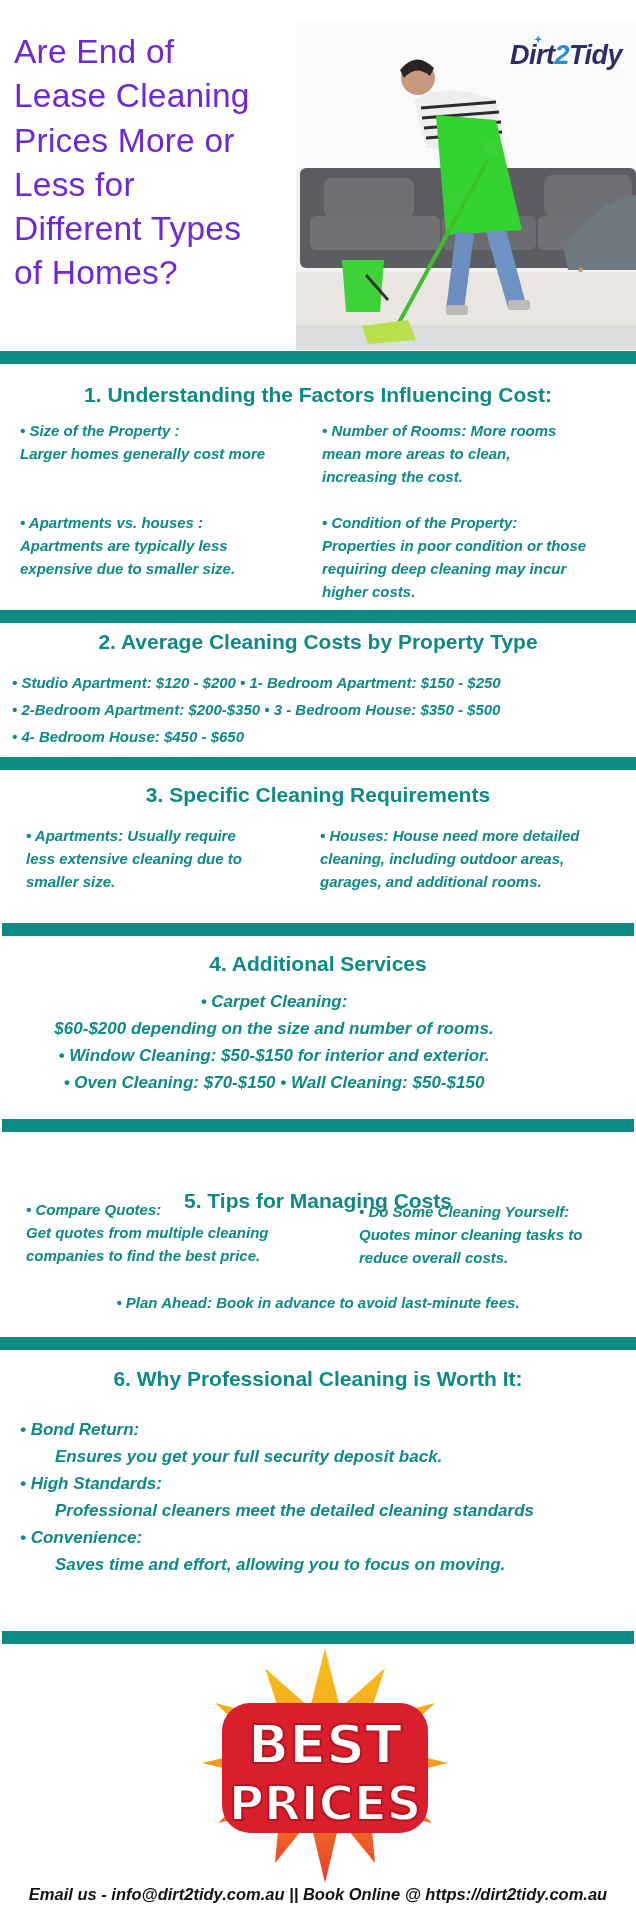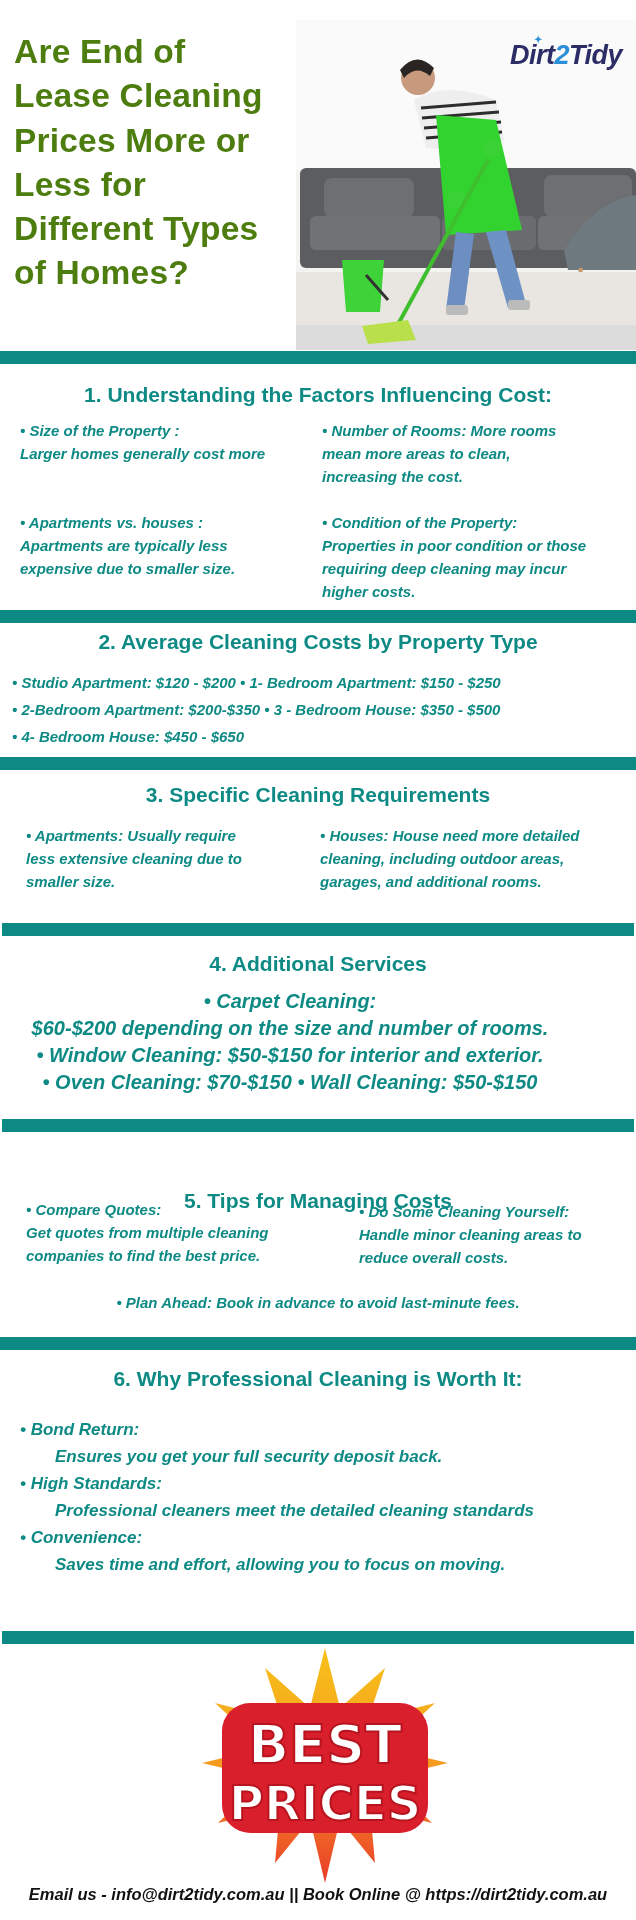--- a/index.html
+++ b/index.html
@@ -3,21 +3,21 @@
 <meta charset="utf-8">
 <style>
   * { box-sizing: border-box; margin: 0; padding: 0; }
   html, body { width: 636px; height: 1920px; background: #ffffff; overflow: hidden; }
   body { position: relative; font-family: "Liberation Sans", sans-serif; color: #0e8a85; }
   .abs { position: absolute; }
   .bar { position: absolute; left: 0; width: 636px; height: 13px; background: #0e8a85; }
   .bar.short { left: 2px; width: 632px; }
 
   
-  .hero-title { left: 14px; top: 30px; width: 280px; font-size: 33.5px; font-weight: bold; line-height: 44.3px; color: #4d7c0f; letter-spacing: 0.2px; }
+  .hero-title { left: 14px; top: 30px; width: 280px; font-size: 33.5px; font-weight: normal; line-height: 44.3px; color: #6d28d9; letter-spacing: 0.2px; }
   .hero-photo { left: 296px; top: 20px; width: 340px; height: 330px; overflow: hidden; background: #f4f4f2; }
   .logo { right: 14px; top: 20px; font-size: 27px; font-weight: bold; font-style: italic; letter-spacing: -0.5px; color: #2c2c66; }
   .logo .two { color: #2a8fd6; }
   .logo .spark { position: absolute; left: 24px; top: -6px; font-size: 10px; color: #2a8fd6; font-style: normal; }
 
   .sec-title { left: 0; width: 636px; text-align: center; font-size: 21px; font-weight: bold; color: #0e8a85; }
   .txt { font-size: 15px; font-weight: bold; line-height: 23px; color: #0e8a85; font-style: italic; }
   .center { text-align: center; }
 
   .footer { left: 0; width: 636px; top: 1885px; text-align: center; font-size: 16.5px; font-weight: bold; color: #111; font-style: italic; }
@@ -124,38 +124,38 @@
 </div>
 <div class="abs txt" style="left:320px; top:824px; width:316px">
   <div>• Houses: House need more detailed</div>
   <div>cleaning, including outdoor areas,</div>
   <div>garages, and additional rooms.</div>
 </div>
 
 <div class="bar short" style="top:923px"></div>
 
 <div class="abs sec-title" style="top:952px">4. Additional Services</div>
-<div class="abs txt center" style="left:16px; top:988px; width:548px; font-size:20px; line-height:27px">
+<div class="abs txt center" style="left:0; top:988px; width:548px; font-size:17px; line-height:27px">
   <div>• Carpet Cleaning:</div>
   <div>$60-$200 depending on the size and number of rooms.</div>
   <div>• Window Cleaning: $50-$150 for interior and exterior.</div>
   <div>• Oven Cleaning: $70-$150 • Wall Cleaning:  $50-$150</div>
 </div>
 
 <div class="bar short" style="top:1119px"></div>
 
 <div class="abs sec-title" style="top:1189px">5. Tips for Managing Costs</div>
 <div class="abs txt" style="left:26px; top:1198px; width:300px">
   <div>• Compare Quotes:</div>
   <div>Get quotes from multiple cleaning</div>
   <div>companies to find the best price.</div>
 </div>
 <div class="abs txt" style="left:359px; top:1200px; width:277px">
   <div>• Do Some Cleaning Yourself:</div>
-  <div>Handle minor cleaning areas to</div>
+  <div>Quotes minor cleaning tasks to</div>
   <div>reduce overall costs.</div>
 </div>
 <div class="abs txt center" style="left:0; top:1291px; width:636px">• Plan Ahead: Book in advance to avoid last-minute fees.</div>
 
 <div class="bar" style="top:1337px"></div>
 
 <div class="abs sec-title" style="top:1367px">6. Why Professional Cleaning is Worth It:</div>
 <div class="abs txt" style="left:20px; top:1416px; width:616px; font-size:17px; line-height:27px">
   <div>• Bond Return:</div>
   <div style="padding-left:35px">Ensures you get your full security deposit back.</div>

